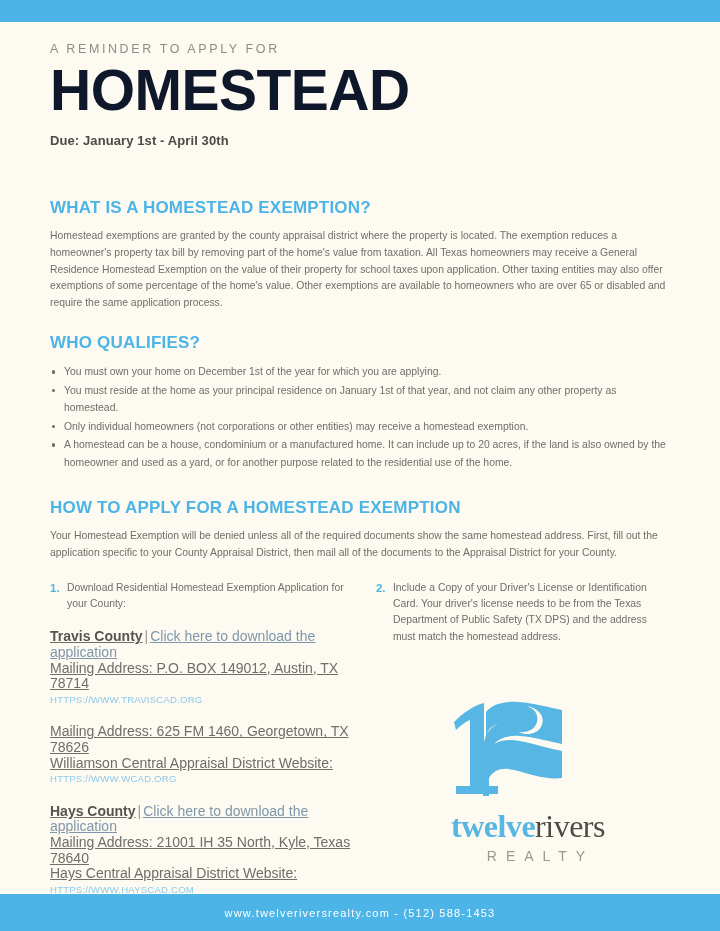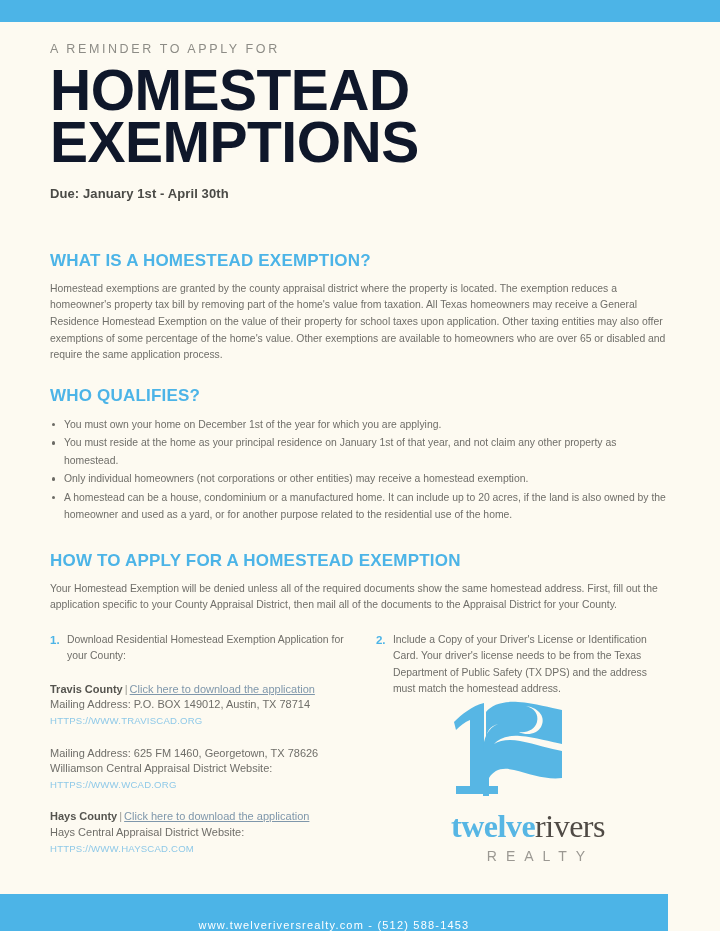--- a/index.html
+++ b/index.html
@@ -26,25 +26,25 @@
   .topbar {
     position: absolute;
     top: 0; left: 0;
     width: 720px;
     height: 22px;
     background: #4cb4e7;
   }
   .footerbar {
     position: absolute;
     left: 0; bottom: 0;
-    width: 668px;
+    width: 720px;
     height: 37px;
     background: #4cb4e7;
     display: flex;
-    align-items: flex-end;
+    align-items: center;
     justify-content: center;
     margin-top: 48px;
   }
   .footer-text {
     color: #ffffff;
     font-size: 11px;
     letter-spacing: 1.2px;
     font-family: "Liberation Sans", sans-serif;
   }
 
@@ -154,23 +154,24 @@
   }
   .step-text {
     font-size: 10.4px;
     line-height: 16.4px;
     color: #6f6e69;
   }
 
   
   .county-block { margin-top: 17px; }
   .county-line {
-    font-size: 11px;
+    font-size: 14px;
     line-height: 15.6px;
     color: #6f6e69;
+    text-decoration: underline;
   }
   .county-name {
     font-weight: bold;
     color: #55544f;
   }
   .sep { color: #9a9992; padding: 0 2px; }
   .dl-link {
     color: #7f97ab;
     text-decoration: underline;
     cursor: pointer;
@@ -231,21 +232,20 @@
 
 <div class="page">
 
   <div class="topbar"></div>
 
   <div class="content">
 
     <div class="eyebrow">A REMINDER TO APPLY FOR</div>
     <div class="headline">
       <span>HOMESTEAD</span>
-      <span class="line2">EXEMPTIONS</span>
     </div>
     <div class="due">Due: January 1st - April 30th</div>
 
     <div class="sec-heading sec-1">WHAT IS A HOMESTEAD EXEMPTION?</div>
     <p class="body-copy">Homestead exemptions are granted by the county appraisal district where the property is located. The exemption reduces a homeowner's property tax bill by removing part of the home's value from taxation. All Texas homeowners may receive a General Residence Homestead Exemption on the value of their property for school taxes upon application. Other taxing entities may also offer exemptions of some percentage of the home's value. Other exemptions are available to homeowners who are over 65 or disabled and require the same application process.</p>
 
     <div class="sec-heading sec-2">WHO QUALIFIES?</div>
     <ul class="qualify">
       <li>You must own your home on December 1st of the year for which you are applying.</li>
       <li>You must reside at the home as your principal residence on January 1st of that year, and not claim any other property as homestead.</li>
@@ -275,20 +275,21 @@
         <div class="county-block">
           <div class="county-line">Mailing Address: 625 FM 1460, Georgetown, TX 78626</div>
           <div class="county-line">Williamson Central Appraisal District Website:</div>
           <div class="cad-url">HTTPS://WWW.WCAD.ORG</div>
         </div>
 
         <div class="county-block">
           <div class="county-line">
             <span class="county-name">Hays County</span><span class="sep">|</span><span class="dl-link">Click here to download the application</span>
           </div>
+          <div class="county-line">Mailing Address: 21001 IH 35 North, Kyle, Texas 78640</div>
           <div class="county-line">Hays Central Appraisal District Website:</div>
           <div class="cad-url">HTTPS://WWW.HAYSCAD.COM</div>
         </div>
       </div>
 
       <div class="col-right">
         <div class="step">
           <span class="step-num">2.</span>
           <span class="step-text">Include a Copy of your Driver's License or Identification Card. Your driver's license needs to be from the Texas Department of Public Safety (TX DPS) and the address must match the homestead address.</span>
         </div>

